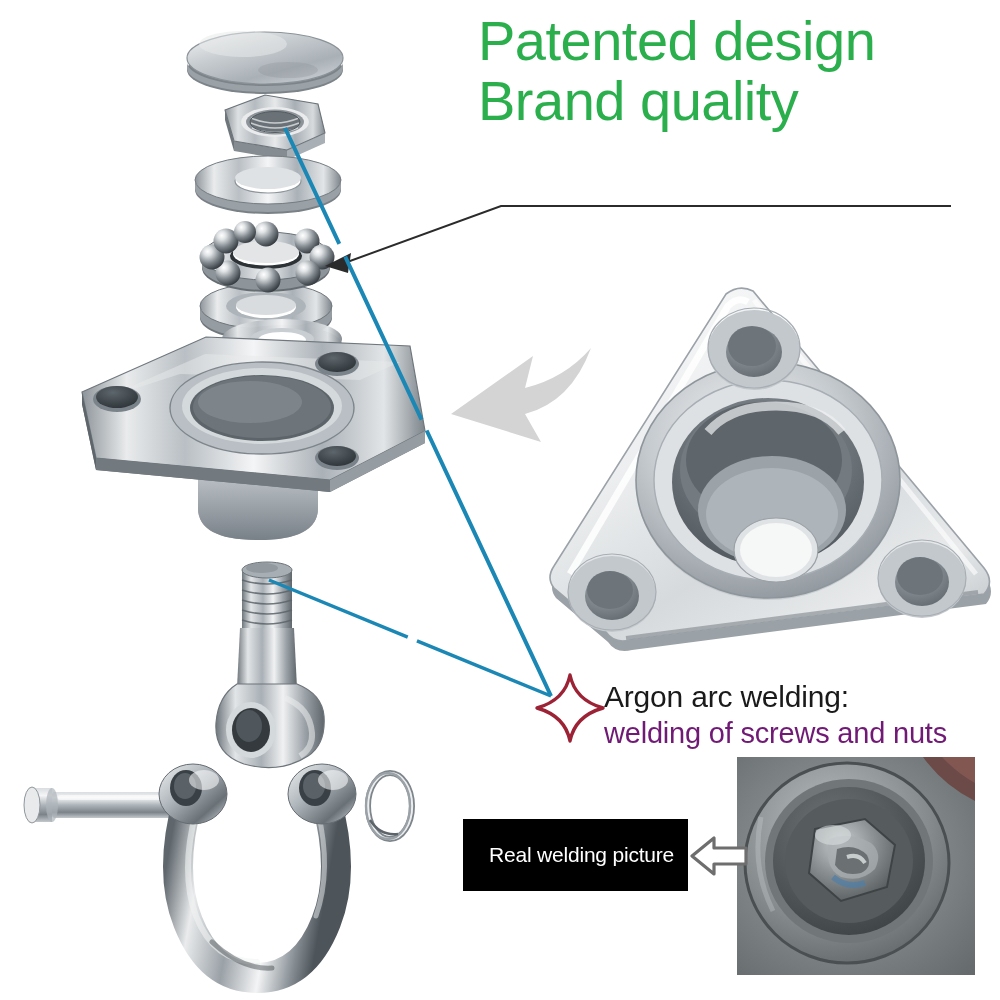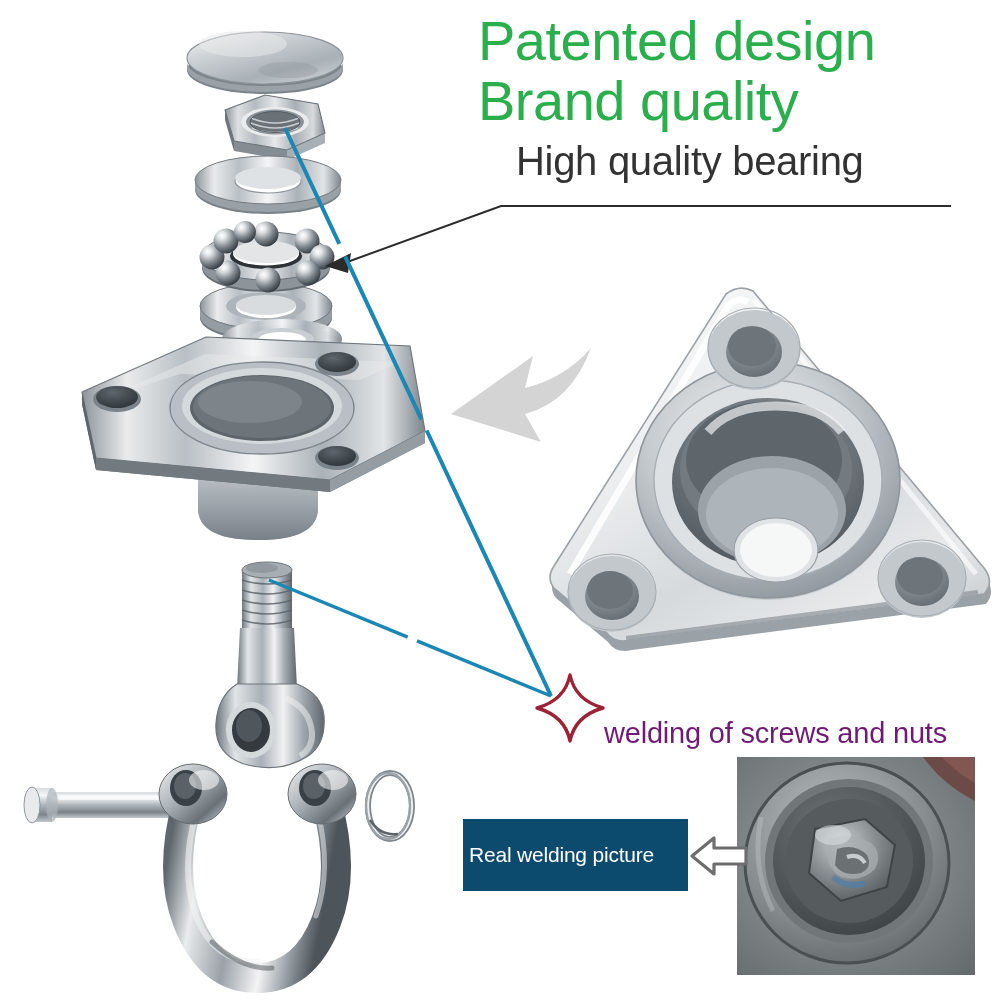--- a/index.html
+++ b/index.html
@@ -27,23 +27,23 @@
     font-size:30px;line-height:32px;letter-spacing:-0.2px;
   }
   #argon-sub{
     position:absolute;left:604px;top:718px;white-space:nowrap;
     font-size:29px;line-height:31px;letter-spacing:-0.2px;
   }
 
   
   #caption-box{
     position:absolute;left:463px;top:819px;width:225px;height:72px;
-    background:#0c4a6e;
+    background:#000000;
     display:flex;flex-direction:column;justify-content:center;
-    padding-left:6px;box-sizing:border-box;
+    padding-left:26px;box-sizing:border-box;
   }
   #caption-box div{
     color:#ffffff;font-size:21px;line-height:30px;white-space:nowrap;
     letter-spacing:-0.2px;
   }
 
   
   #weld-photo{
     position:absolute;left:737px;top:757px;width:238px;height:218px;
     overflow:hidden;
@@ -431,21 +431,21 @@
       <path d="M24 60 Q14 110 36 154" fill="none" stroke="#c8cdce" stroke-width="5" opacity="0.35"></path>
     </svg>
   </div>
 
   <svg class="abs" style="left:690px;top:832px;" width="58" height="48" viewBox="0 0 58 48">
     <path d="M2 24 L24 6 L24 16 L56 16 L56 32 L24 32 L24 42 Z" fill="#ffffff" stroke="#6e6e6e" stroke-width="3.2" stroke-linejoin="round"></path>
   </svg>
 
   <div id="headline2" style="color:#2BAF4D;">Brand quality</div>
   <div id="headline1" style="color:#2BAF4D;">Patented design</div>
-  <div id="subhead" style="color:#333333;">High quality bearing</div>
-
+
+  <div id="argon-title" style="color:#1a1a1a;">Argon arc welding:</div>
   <div id="argon-sub" style="color:#701a75;">welding of screws and nuts</div>
 
   <div id="caption-box">
     <div>Real welding picture</div>
   </div>
 
 </div>
 
 </body></html>

